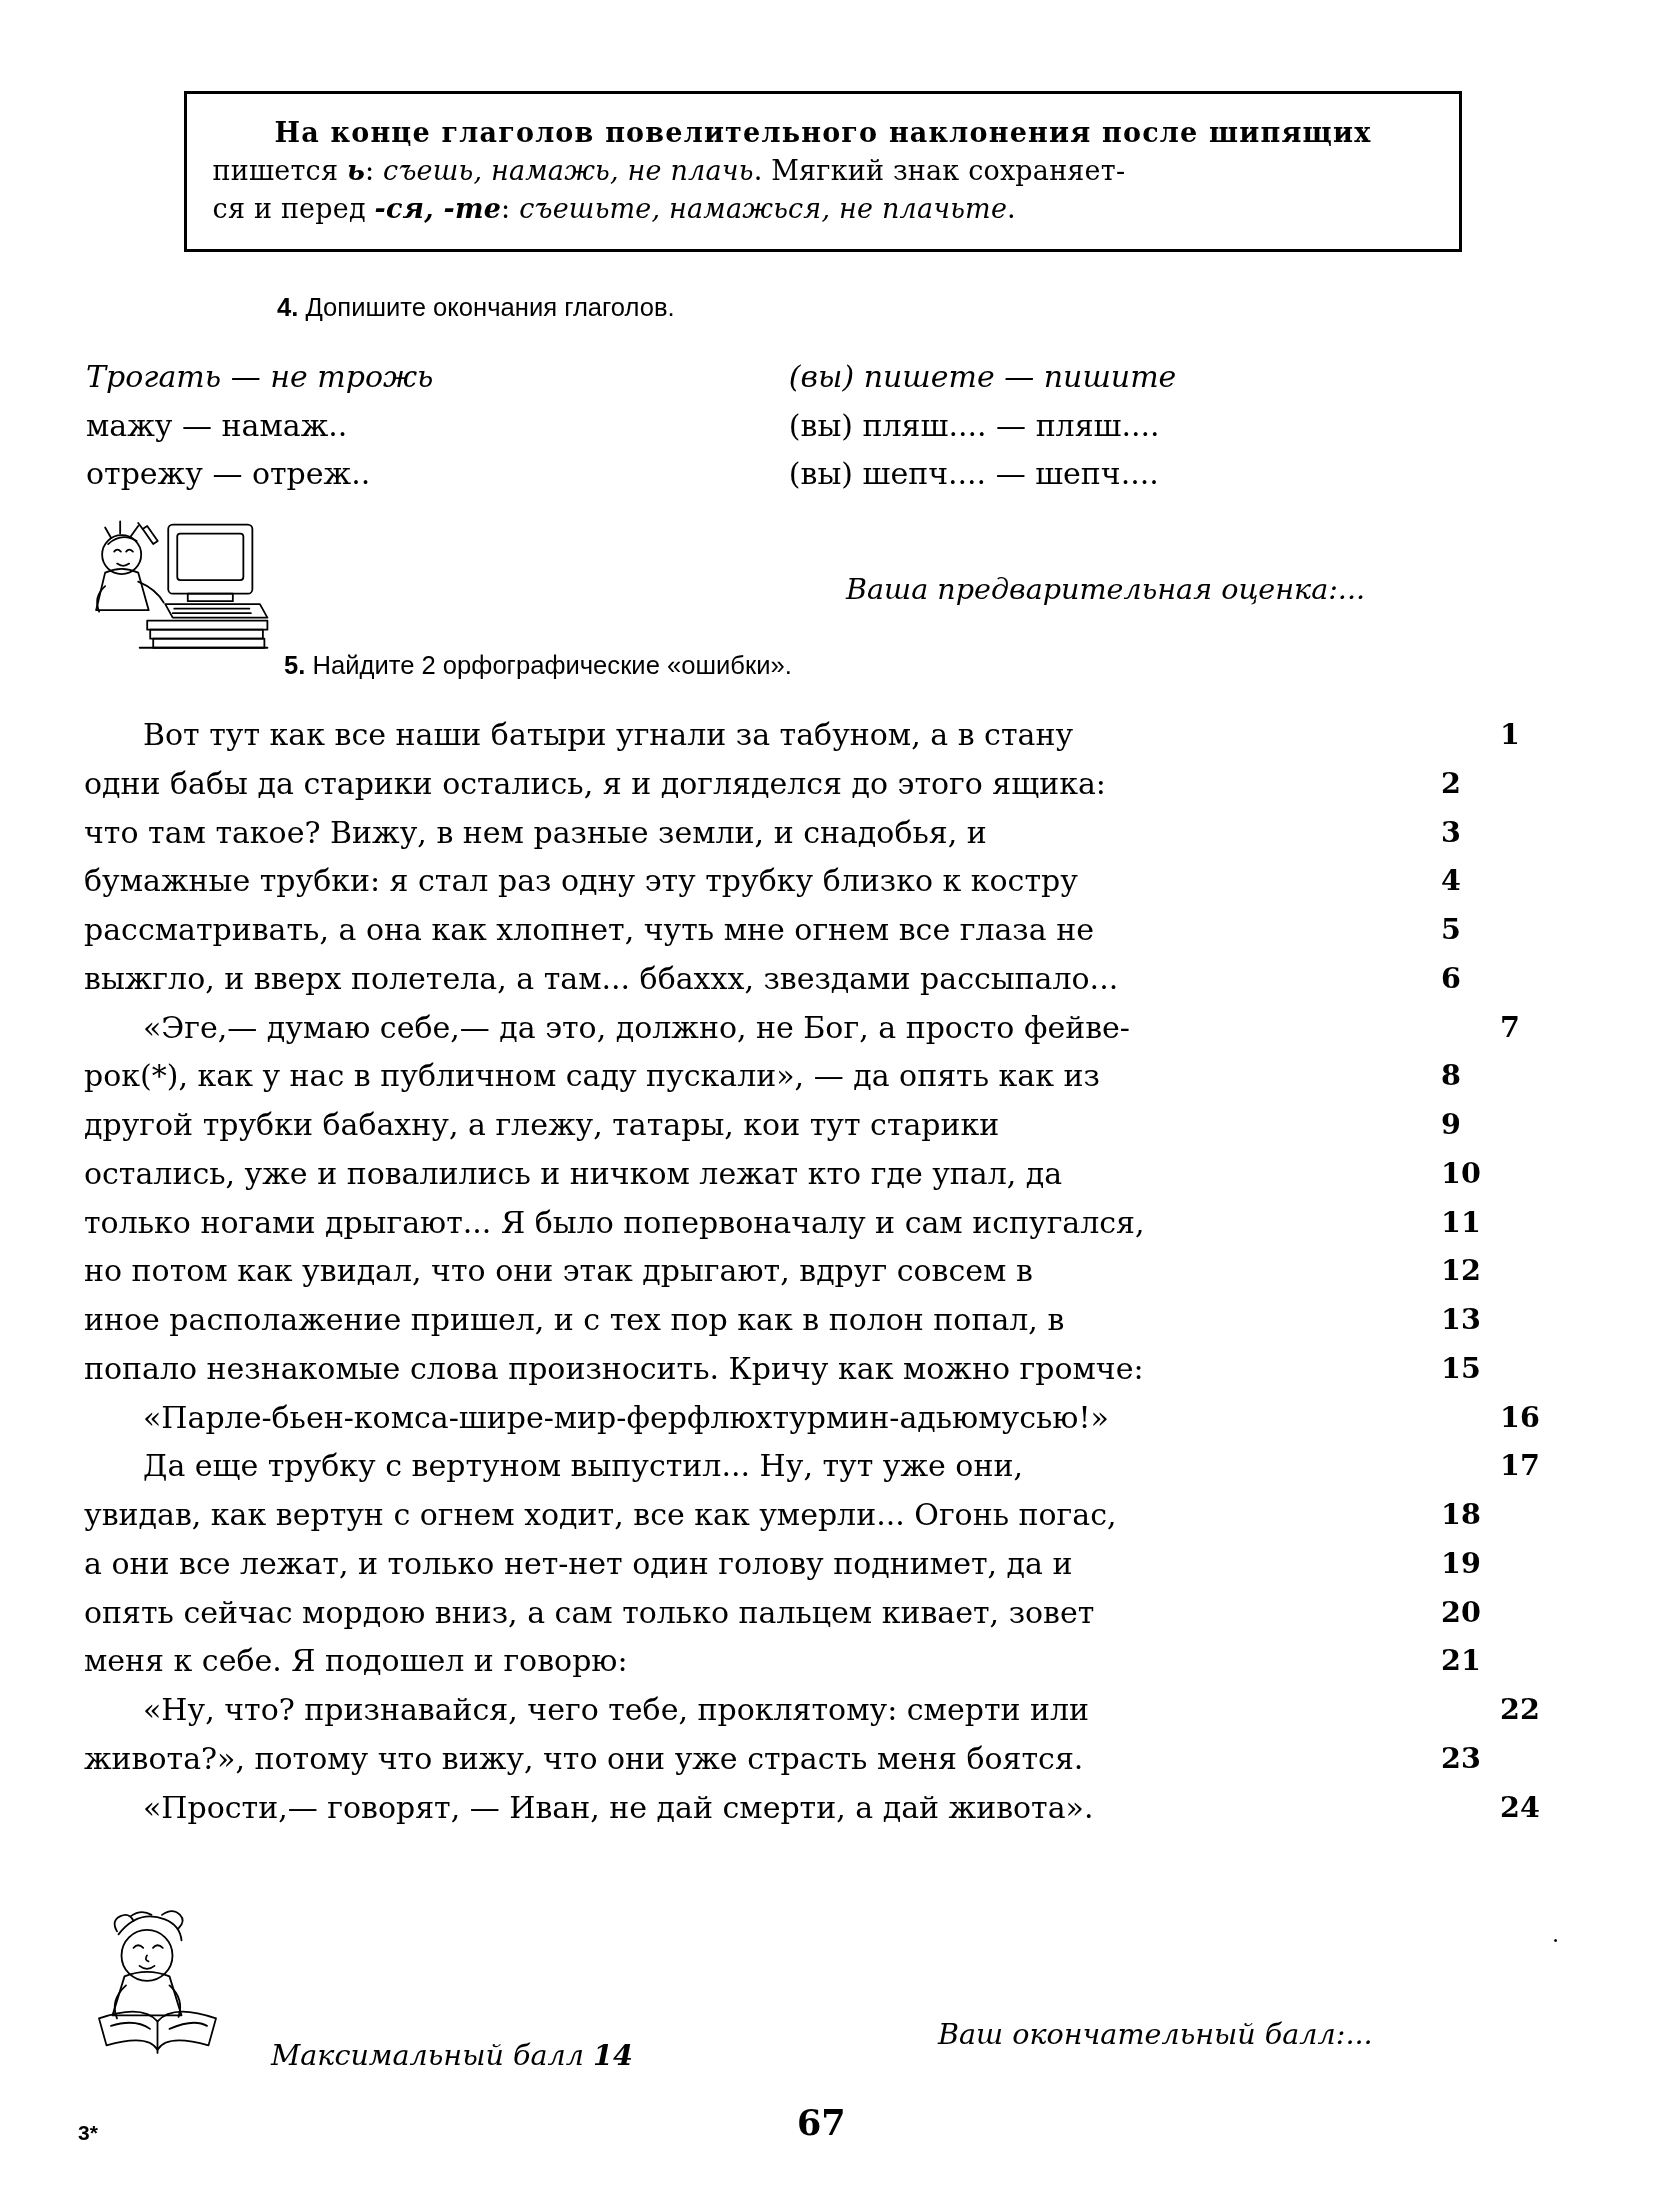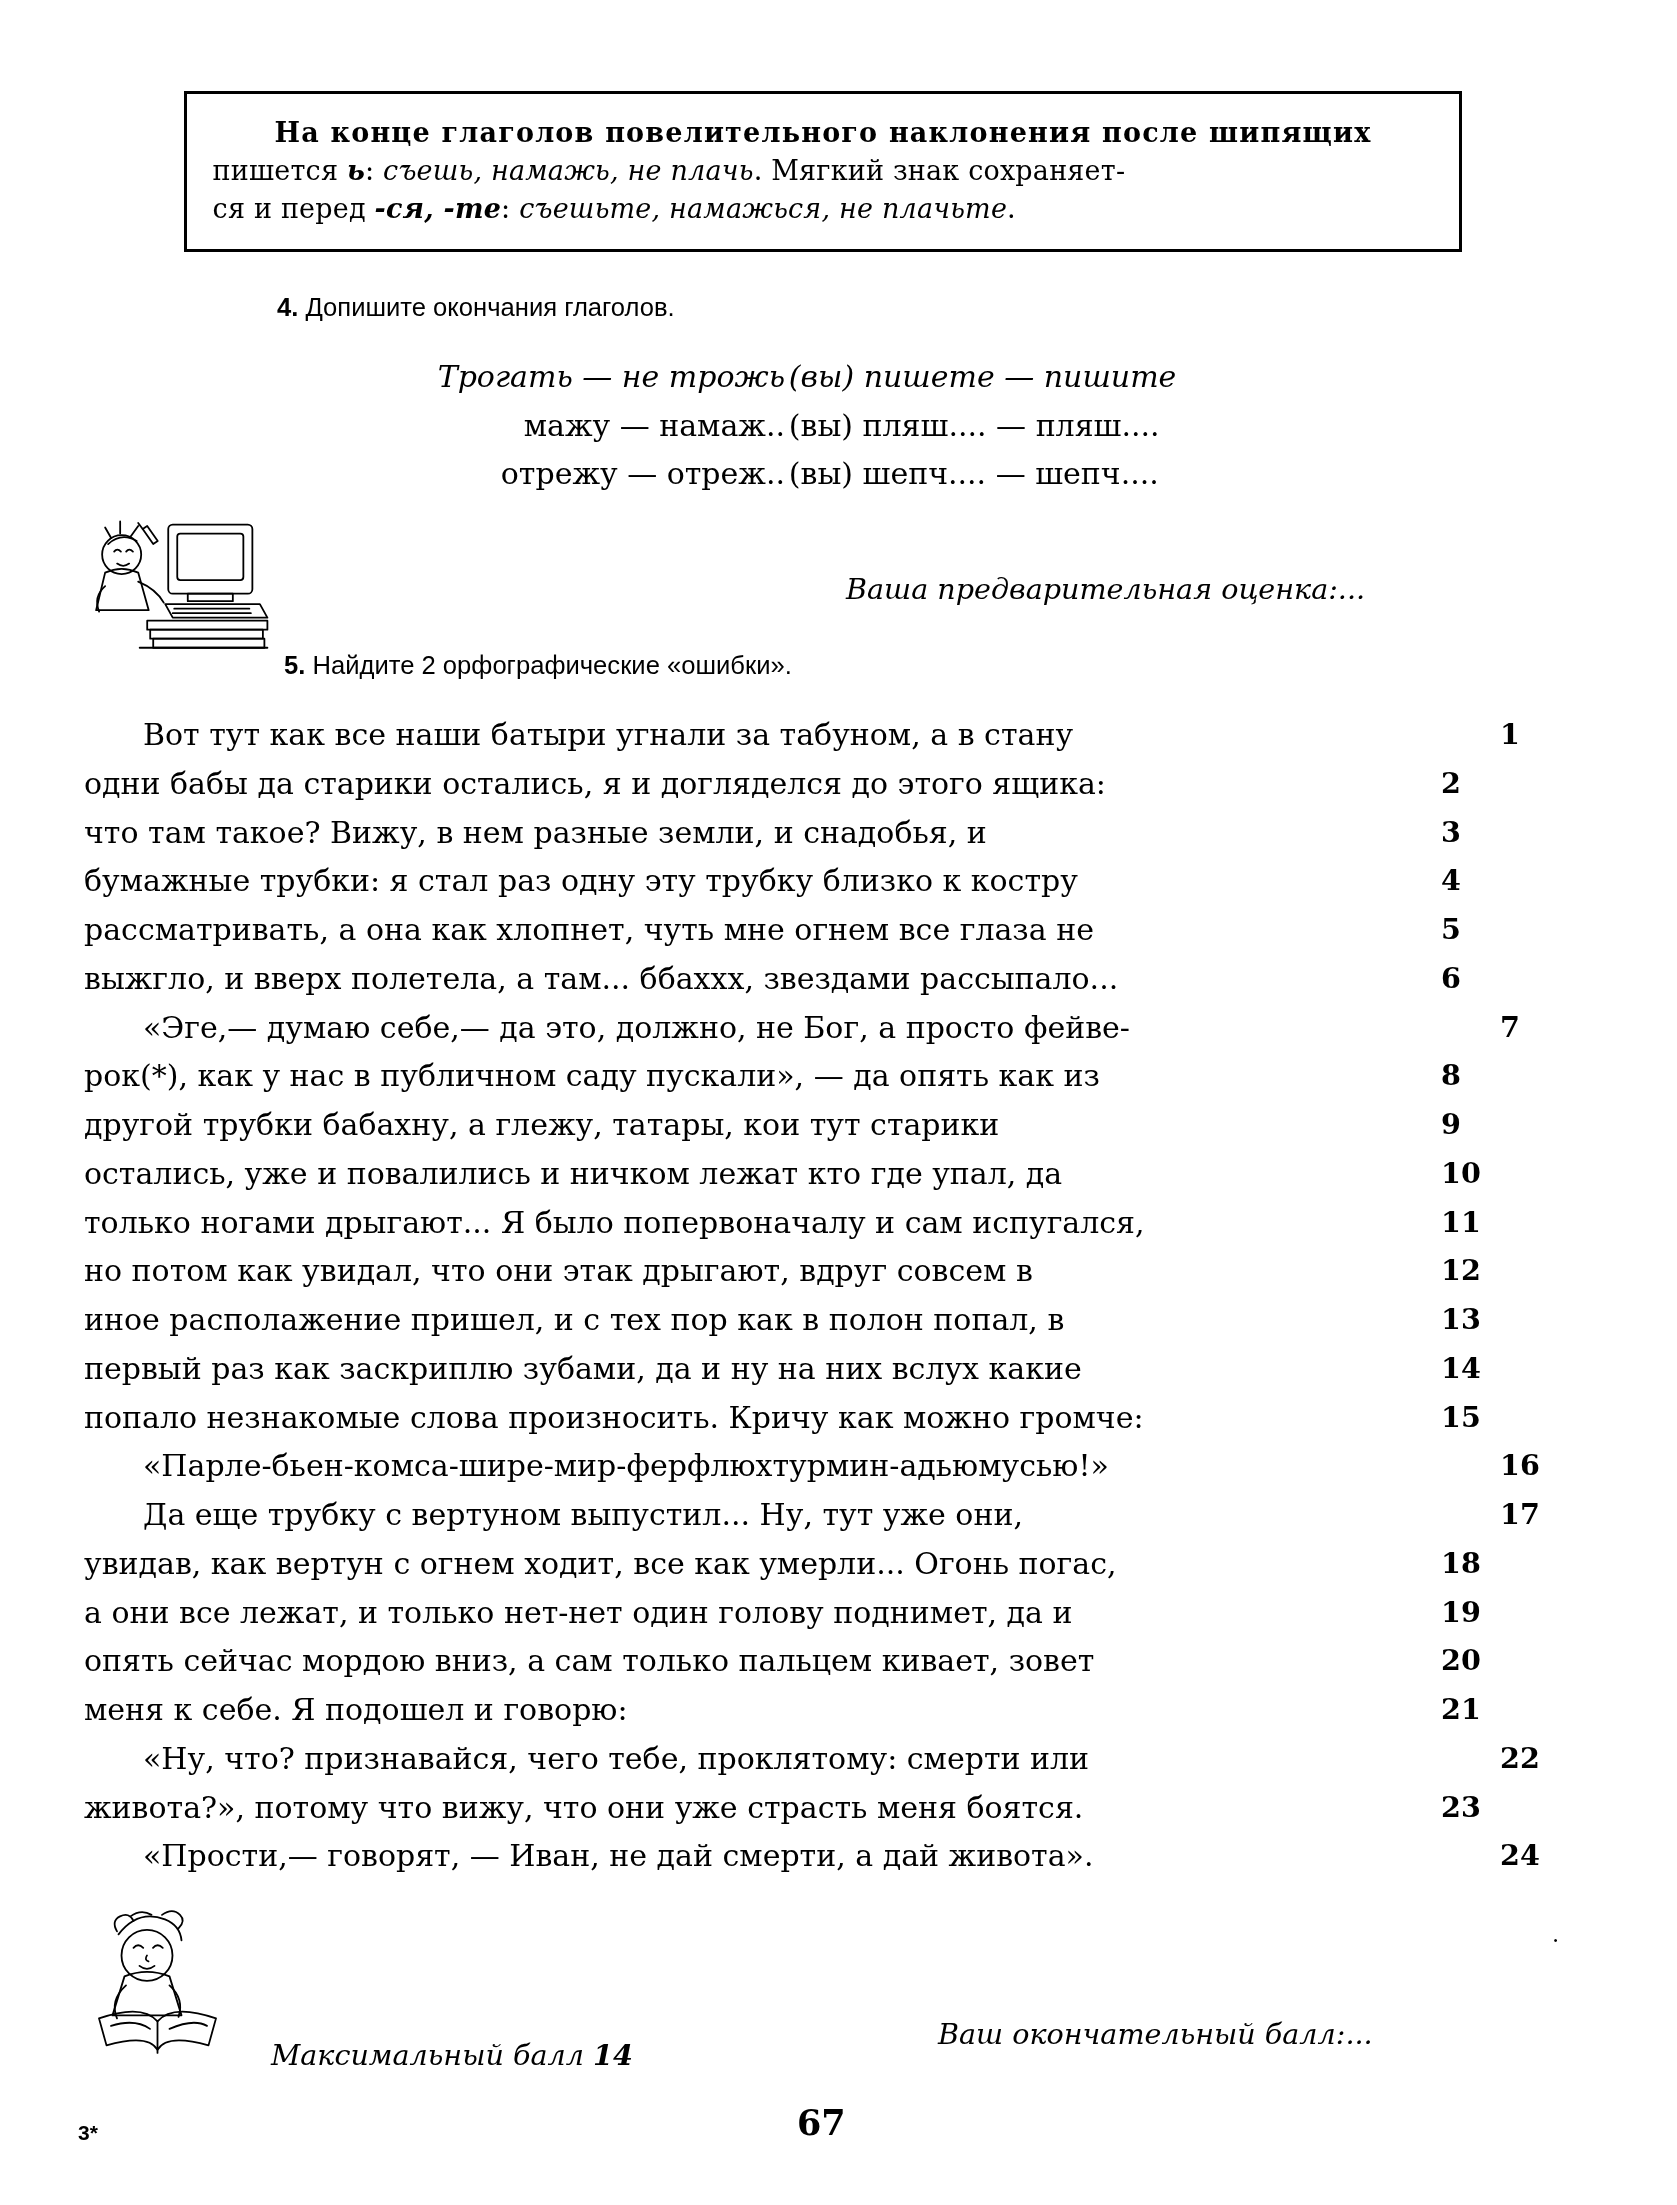--- a/index.html
+++ b/index.html
@@ -60,21 +60,21 @@
   .cols {
     position: absolute;
     left: 86px;
     top: 337px;
     width: 1473px;
   }
   .col-left, .col-right {
     display: inline-block;
     vertical-align: top;
   }
-  .col-left { width: 699px; text-align: right; }
+  .col-left { width: 699px; }
   .col-right { width: 737px; }
   .vline {
     font-size: 30px;
     line-height: 1.62;
     white-space: pre;
   }
   .vline.ital { font-style: italic; }
 
   
   .pc-illo {
@@ -305,24 +305,20 @@
           <span class="ln">11</span>
         </div>
       <div class="srow">
           <span class="txt">но потом как   увидал, что они этак дрыгают, вдруг совсем в</span>
           <span class="ln">12</span>
         </div>
       <div class="srow">
           <span class="txt">иное располажение пришел, и с тех пор как в полон попал, в</span>
           <span class="ln">13</span>
         </div>
-      <div class="srow">
-          <span class="txt">первый раз как заскриплю зубами, да и ну на них вслух какие</span>
-          <span class="ln">14</span>
-        </div>
       <div class="srow noj">
           <span class="txt">попало незнакомые слова произносить. Кричу как можно громче:</span>
           <span class="ln">15</span>
         </div>
 
       <div class="srow indent noj">
           <span class="txt">«Парле-бьен-комса-шире-мир-ферфлюхтурмин-адьюмусью!»</span>
           <span class="ln">16</span>
         </div>
 

